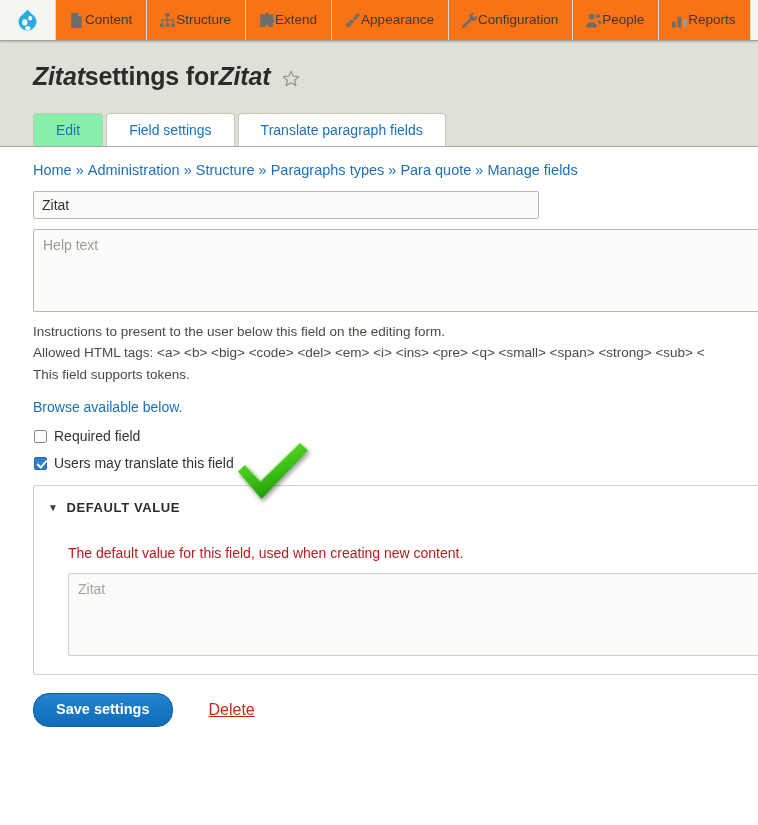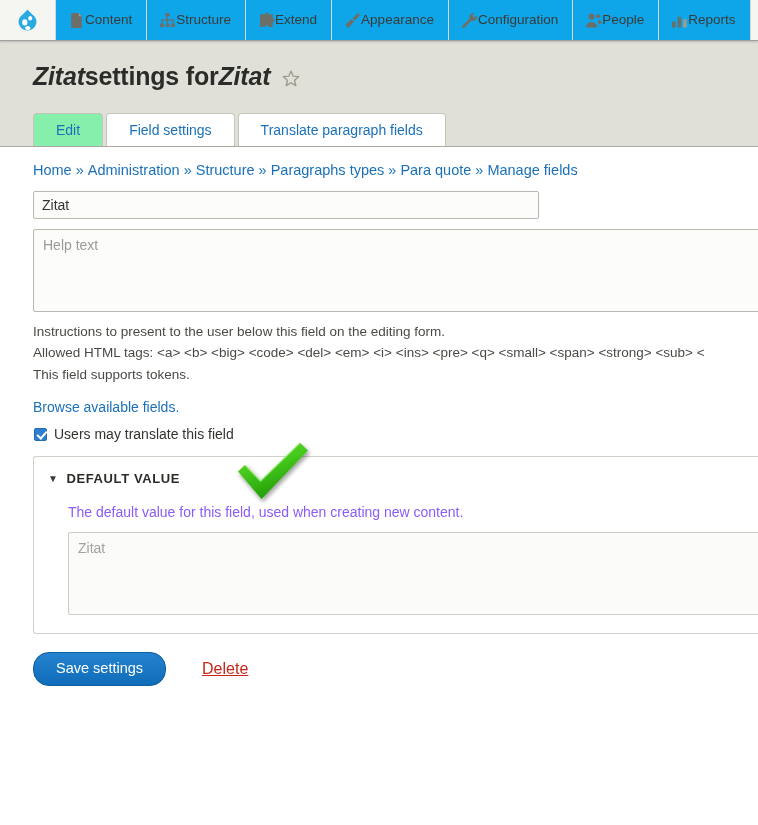--- a/index.html
+++ b/index.html
@@ -28,21 +28,21 @@
     border-right: 1px solid #d6d6d0;
     background: #f5f5f2;
   }
   .tb-item {
     display: flex; align-items: center;
     padding: 0 14px 0 12px;
     border-right: 1px solid #d6d6d0;
     color: #3b3b36;
     font-size: 13.5px;
     white-space: nowrap;
-    background: #0ea5e9;
+    background: #f97316;
   }
   .tb-item .tb-ico { width: 17px; height: 17px; flex: none; display:block; }
   .tb-label { line-height: 1; }
 
   
   .page-head {
     background: #e0e0d8;
     padding: 22px 0 0 0;
     position: relative;
   }
@@ -203,23 +203,23 @@
   }
   .fs-legend {
     font-size: 13px;
     font-weight: bold;
     letter-spacing: 0.6px;
     color: #2b2b28;
     display: flex; align-items: center; gap: 8px;
   }
   .fs-arrow { font-size: 10px; color: #3a3a36; line-height: 1; }
   .fs-desc {
-    margin: 18px 0 0 20px;
-    font-size: 14px;
-    color: #8b5cf6;
+    margin: 30px 0 0 20px;
+    font-size: 14px;
+    color: #b91c1c;
   }
   .default-area {
     display: block;
     margin: 12px 0 0 20px;
     width: 706px;
     height: 83px;
     padding: 7px 9px;
     font-size: 14px;
     font-family: "Liberation Sans", sans-serif;
     color: #333330;
@@ -236,21 +236,21 @@
     display: flex;
     align-items: center;
     gap: 28px;
     margin-top: 18px;
   }
   .btn-primary {
     background: #1877c4;
     background-image: linear-gradient(#2482ce, #0f6cb8);
     color: #ffffff;
     font-size: 14.5px;
-    font-weight: normal;
+    font-weight: bold;
     font-family: "Liberation Sans", sans-serif;
     border: 1px solid #0d5f9f;
     border-radius: 16px;
     padding: 8px 22px 9px 22px;
     cursor: pointer;
     line-height: 1;
   }
   .delete-link {
     font-size: 16px;
     color: #c7261a;
@@ -378,22 +378,26 @@
   <input class="text-input" type="text" value="Zitat" style="">
 
   <textarea class="help-area" placeholder="Help text" style=""></textarea>
 
   <div class="desc-block">
     <div>Instructions to present to the user below this field on the editing form.</div>
     <div>Allowed HTML tags: &lt;a&gt; &lt;b&gt; &lt;big&gt; &lt;code&gt; &lt;del&gt; &lt;em&gt; &lt;i&gt; &lt;ins&gt; &lt;pre&gt; &lt;q&gt; &lt;small&gt; &lt;span&gt; &lt;strong&gt; &lt;sub&gt; &lt;</div>
     <div>This field supports tokens.</div>
   </div>
 
-  <a class="token-link" href="#">Browse available fields.</a>
-
+  <a class="token-link" href="#">Browse available below.</a>
+
+  <div class="check-row">
+    <span class="cbox"></span>
+    <span>Required field</span>
+  </div>
 
   <div class="check-row second">
     <span class="cbox checked"></span>
     <span>Users may translate this field</span>
   </div>
 
   <div class="fieldset">
     <div class="fs-legend">
       <span class="fs-arrow">▼</span>
       <span>DEFAULT VALUE</span>

